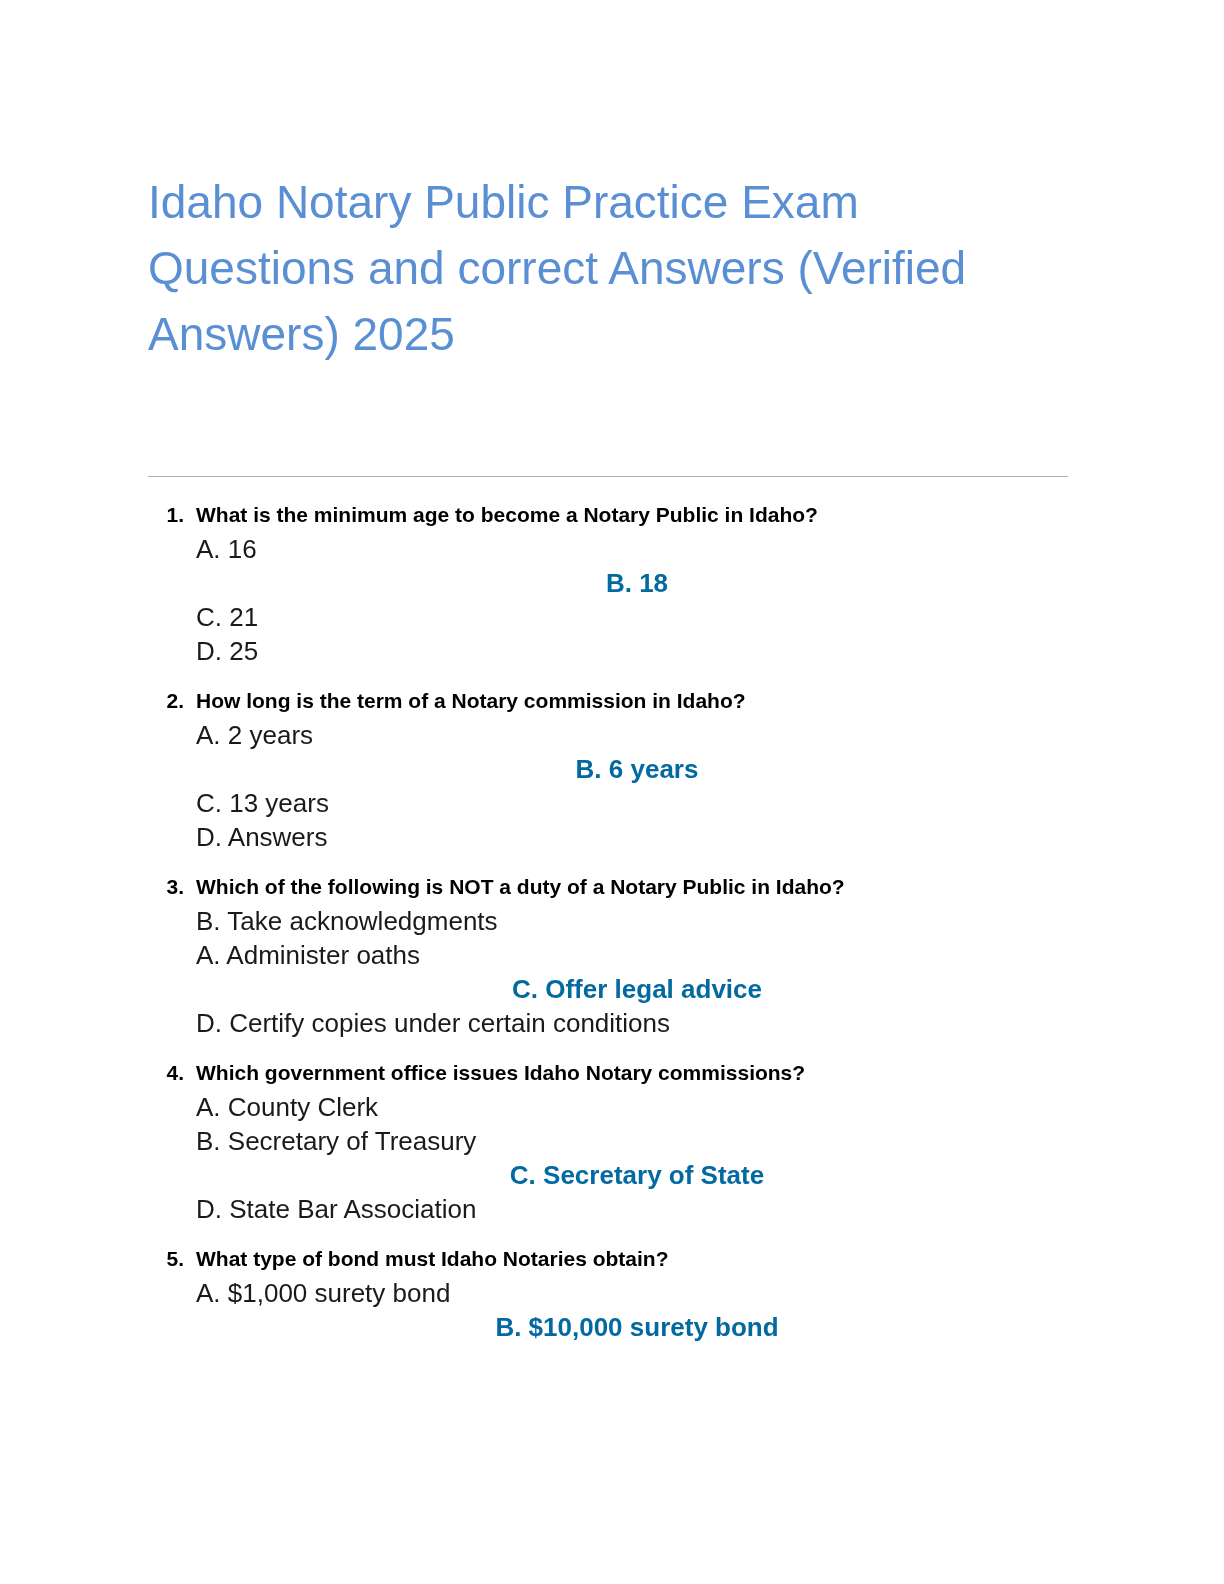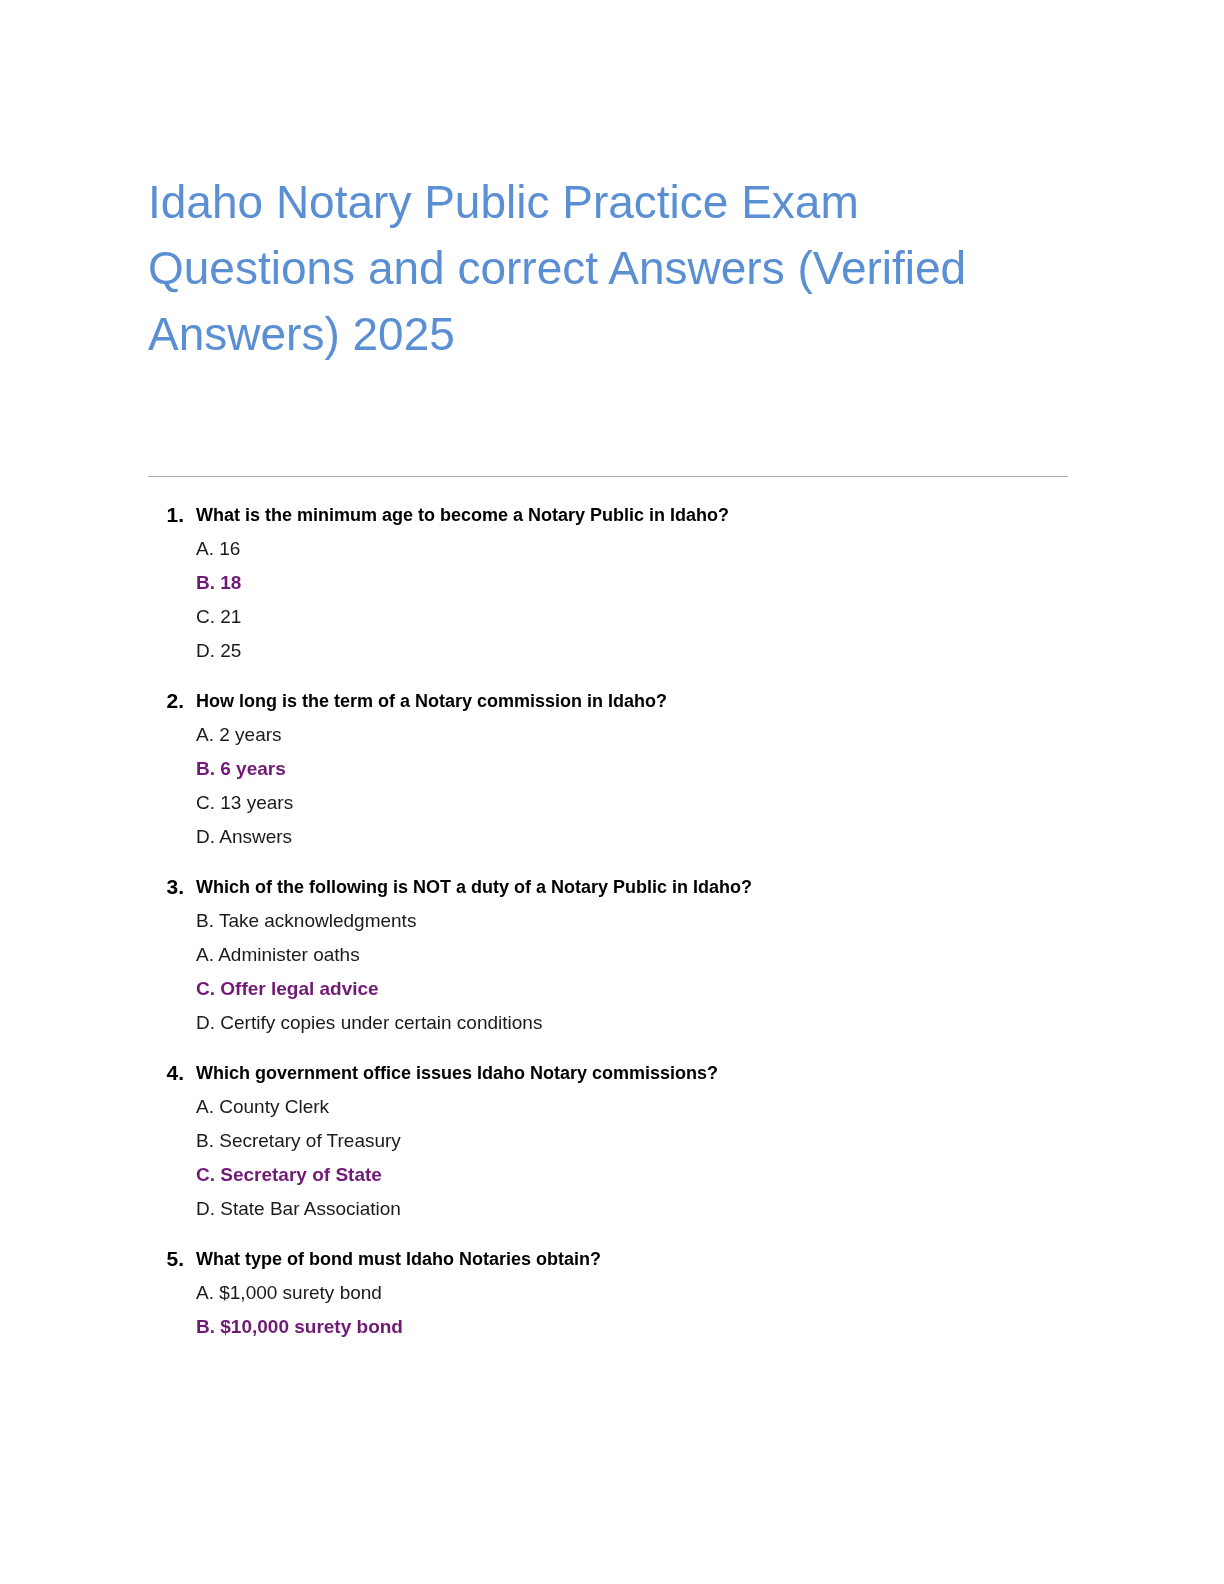--- a/index.html
+++ b/index.html
@@ -57,34 +57,35 @@
     padding-right: 12px;
     font-size: 21px;
     line-height: 34px;
     font-weight: bold;
     box-sizing: border-box;
   }
   .qbody {
     flex: 1 1 auto;
   }
   .qtext {
-    font-size: 18px;
+    font-size: 21px;
     line-height: 34px;
     font-weight: bold;
     max-width: 780px;
   }
   .opt {
-    font-size: 19px;
+    font-size: 26px;
     line-height: 34px;
     font-weight: normal;
     color: #1a1a1a;
   }
   .opt.correct {
-    color: #701a75;
+    color: #0369a1;
     font-weight: bold;
+    text-align: center;
   }
 </style>
 </head>
 <body>
 
 <div class="page">
 
   <h1 class="doc-title">Idaho Notary Public Practice Exam Questions and correct Answers (Verified Answers) 2025</h1>
 
   <div class="divider"></div>

